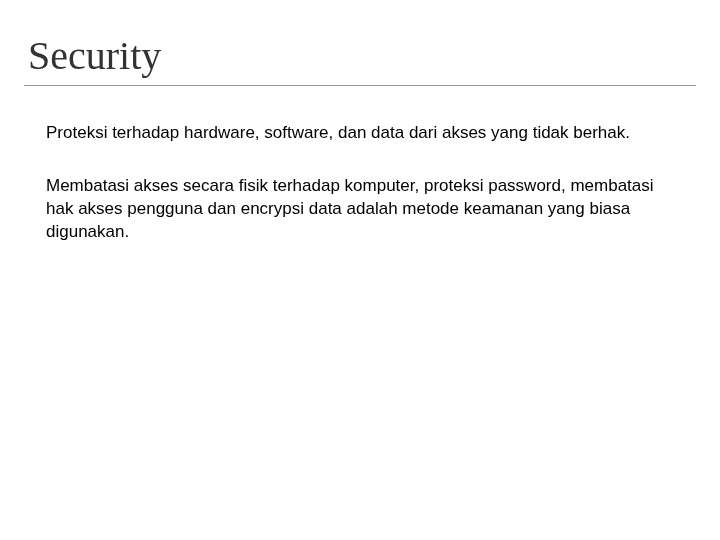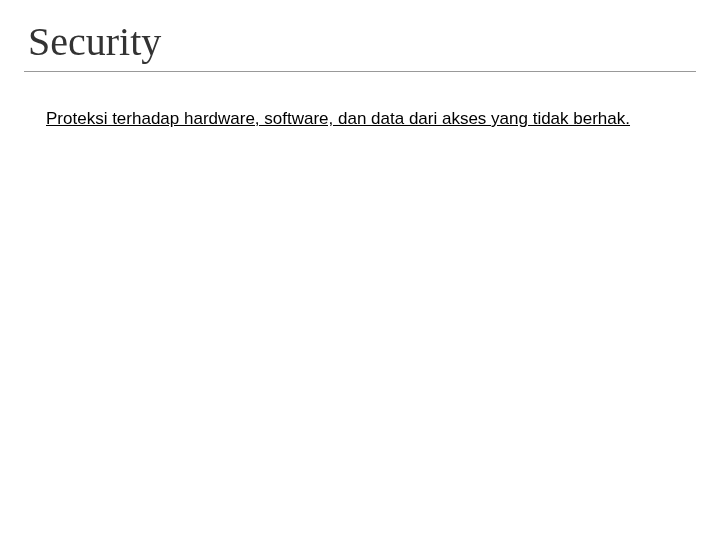--- a/index.html
+++ b/index.html
@@ -6,21 +6,21 @@
   body {
     width: 720px;
     height: 540px;
     background: #ffffff;
     font-family: Arial, Helvetica, sans-serif;
     position: relative;
   }
   .slide {
     width: 100%;
     height: 100%;
-    padding: 18px 24px 24px 24px;
+    padding: 32px 24px 24px 24px;
   }
   .title-block {
     border-bottom: 1px solid #999;
     padding-bottom: 6px;
     margin-bottom: 36px;
     padding-left: 4px;
   }
   .title {
     font-family: Georgia, 'Times New Roman', serif;
     font-size: 40px;
@@ -29,26 +29,26 @@
   }
   .body {
     padding-left: 22px;
     padding-right: 30px;
   }
   .para {
     font-size: 17px;
     line-height: 1.35;
     color: #000;
     margin-bottom: 30px;
-    text-decoration: underline;
   }
 </style>
 </head>
 <body>
 
 <div class="slide">
   <div class="title-block">
     <h1 class="title">Security</h1>
   </div>
   <div class="body">
     <p class="para">Proteksi terhadap hardware, software, dan data dari akses yang tidak berhak.</p>
+    <p class="para">Membatasi akses secara fisik terhadap komputer, proteksi password, membatasi hak akses pengguna dan encrypsi data adalah metode keamanan yang biasa digunakan.</p>
   </div>
 </div>
 
 </body></html>

